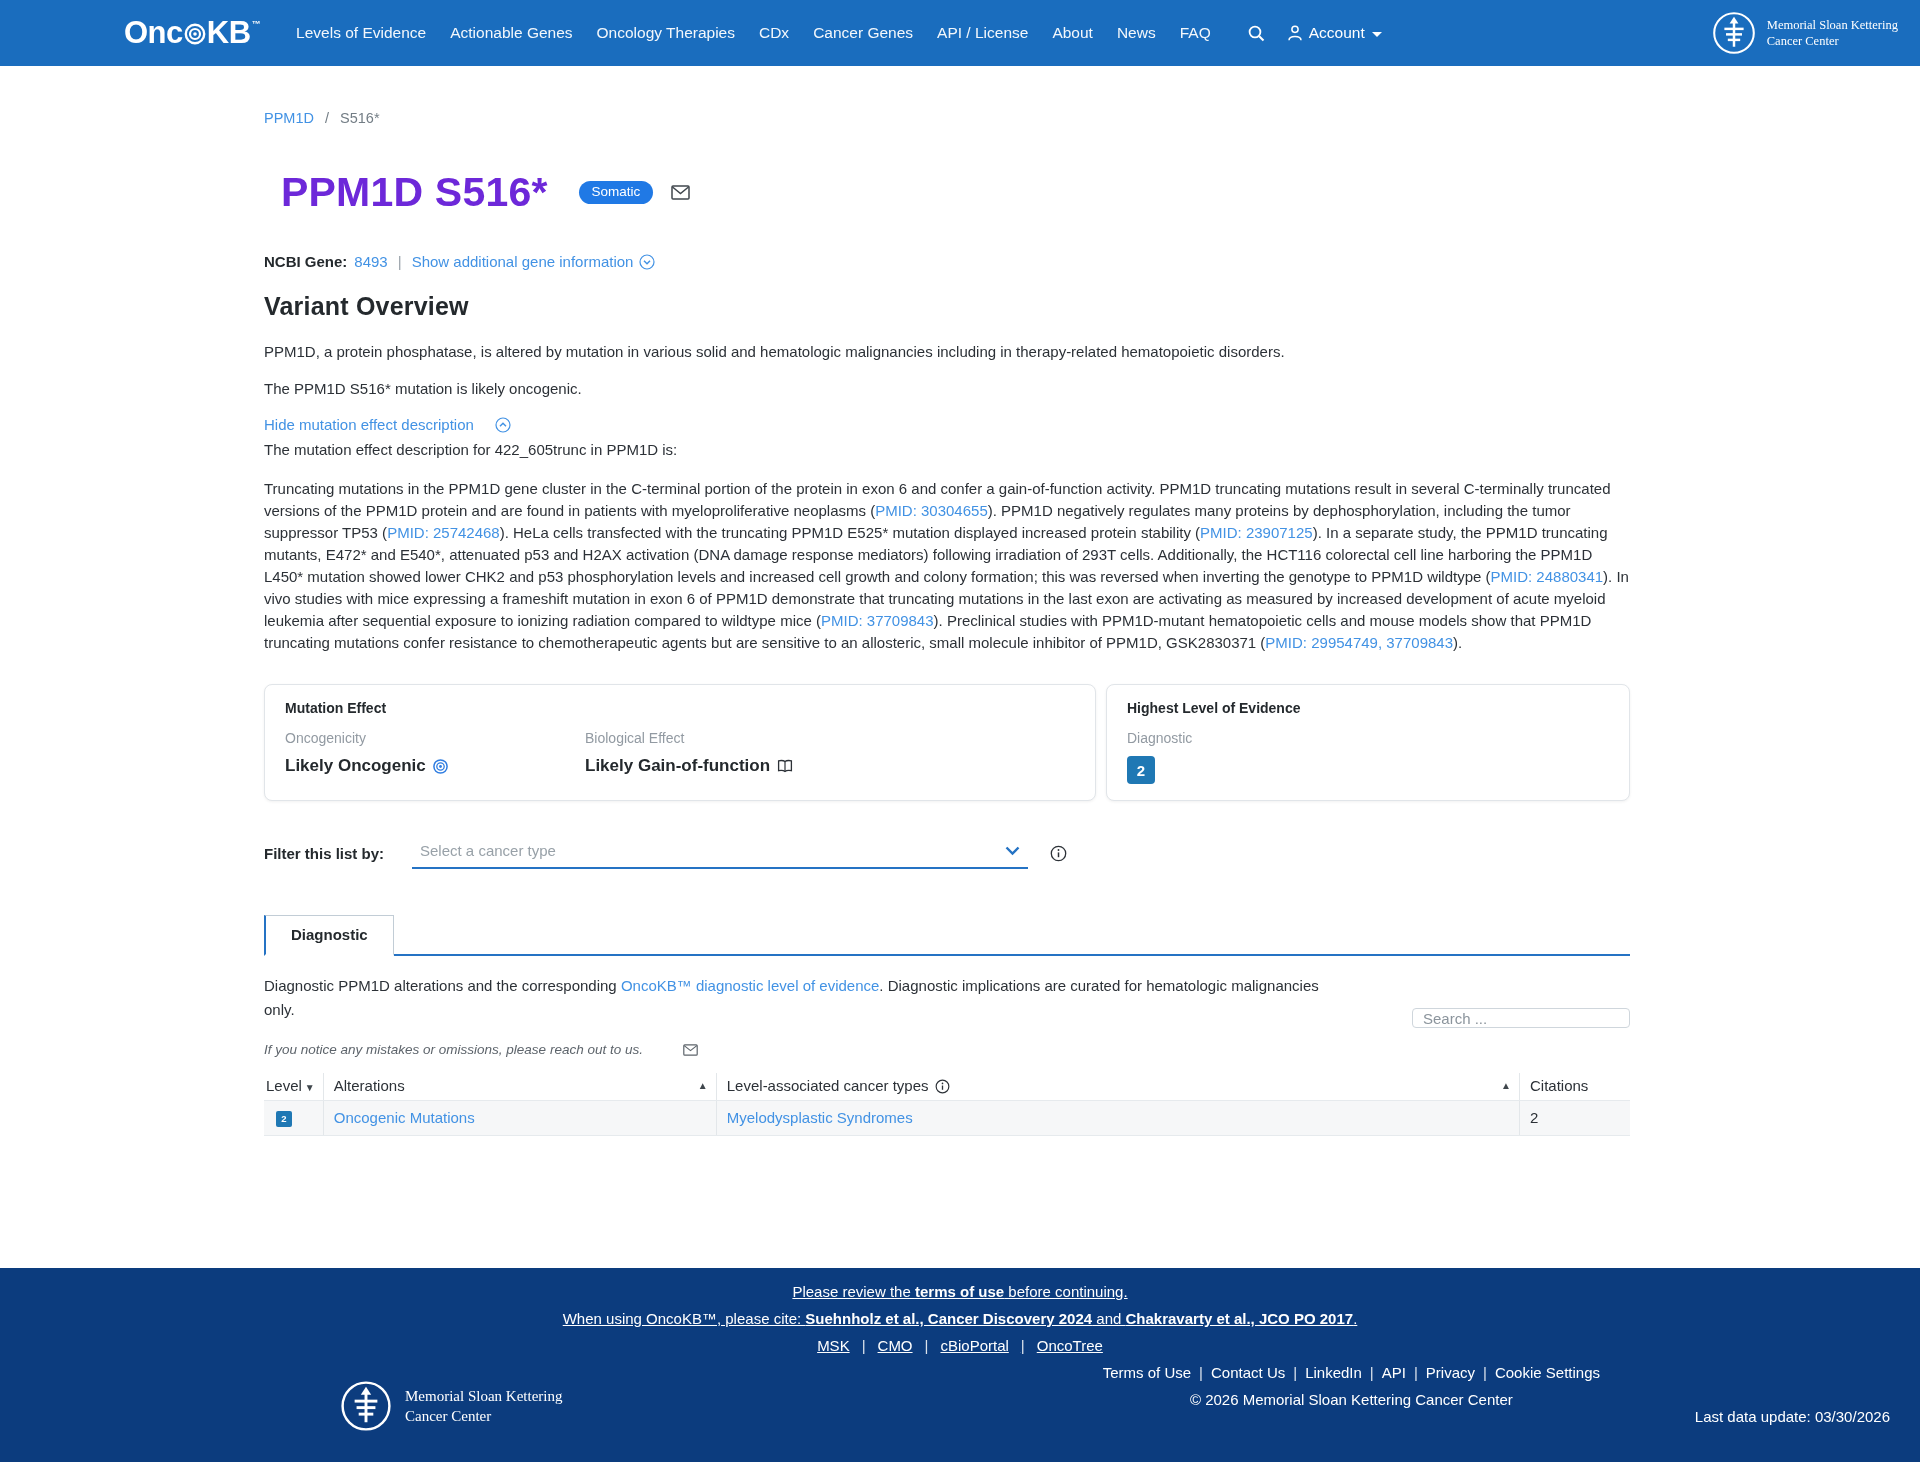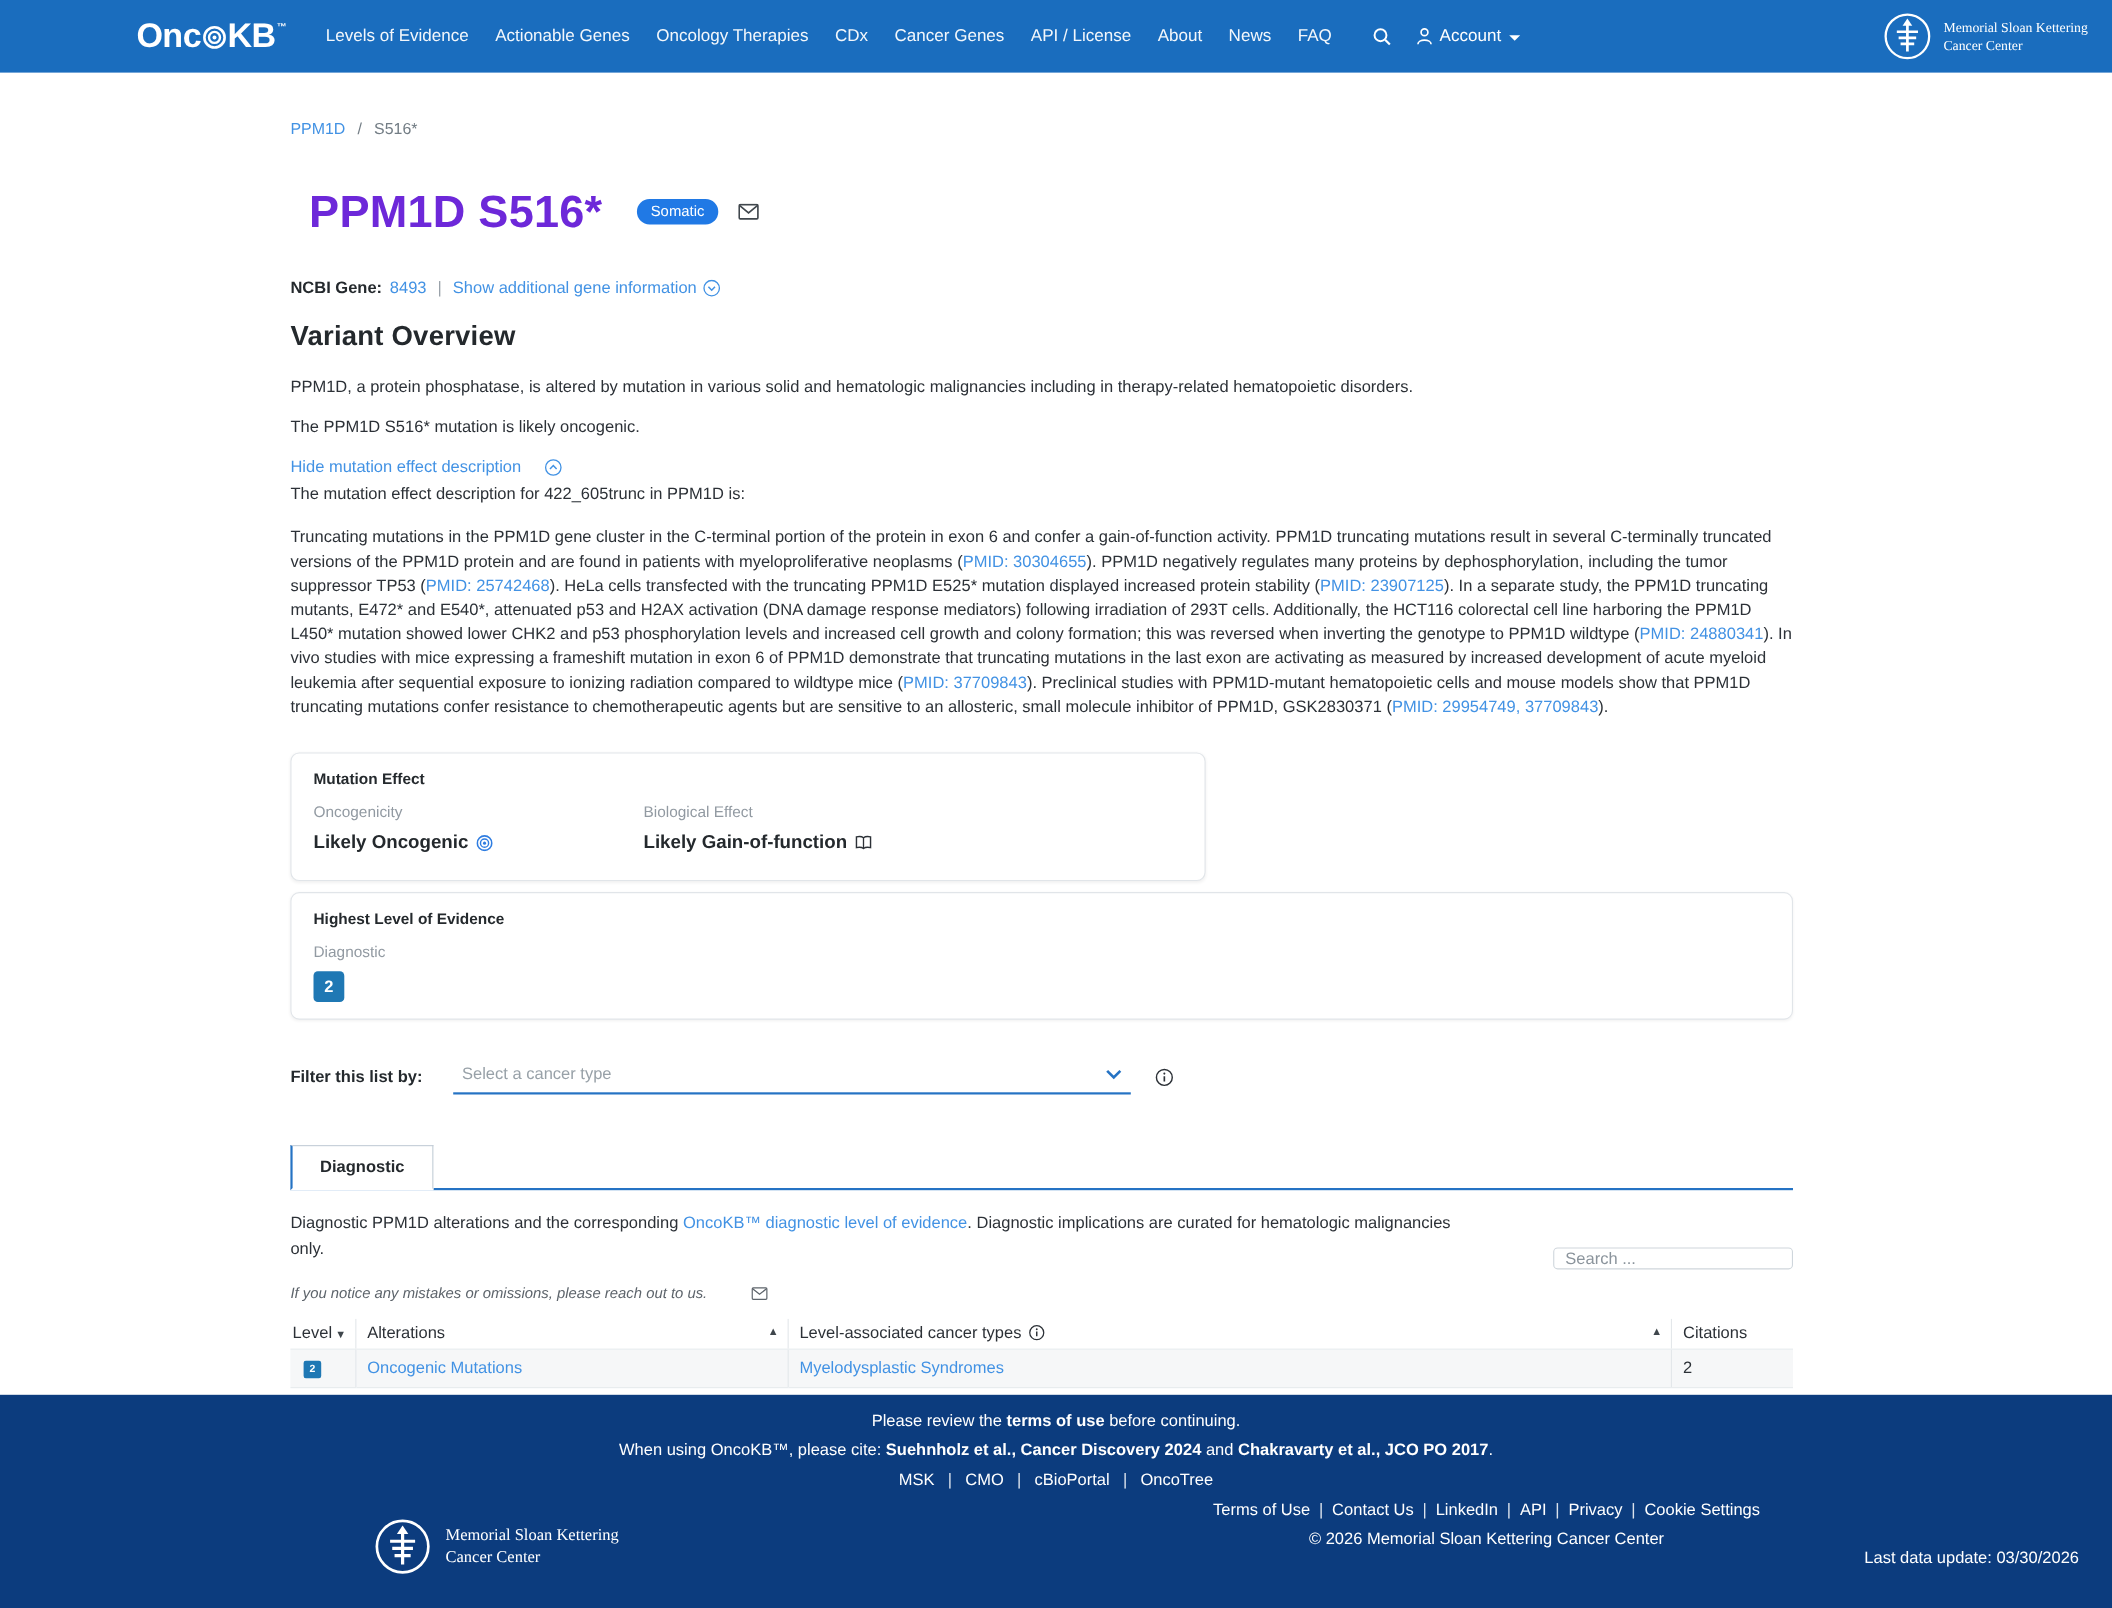--- a/index.html
+++ b/index.html
@@ -48,21 +48,21 @@
 
   h2.section{margin:22px 0 0 0;font-size:25px;color:#24292d;letter-spacing:.2px;}
   h2.clinical{margin-top:70px;}
   .para{margin:20px 0 0 0;line-height:22px;}
   .para.tight{margin-top:15px;}
   .hide-link{margin-top:16px;display:flex;align-items:center;color:#4292e4;width:fit-content;gap:15px;}
   .effect-intro{margin-top:6px;line-height:22px;}
   .effect-desc{margin-top:17px;line-height:22px;}
 
   
-  .cards{display:flex;gap:10px;margin-top:30px;flex-direction:column;}
+  .cards{display:flex;gap:10px;margin-top:30px;}
   .card{
     border:1px solid #e1e5e9;border-radius:8px;background:#fff;
     box-shadow:0 1px 3px rgba(0,0,0,.06);padding:15px 20px;box-sizing:border-box;height:117px;
   }
   .card-mutation{width:832px;}
   .card-evidence{flex:1;}
   .card-title{font-weight:bold;font-size:14px;color:#24292d;}
   .card-cols{display:flex;}
   .card-col1{width:300px;}
   .field-label{color:#929aa2;font-size:14px;margin-top:14px;}
@@ -118,21 +118,21 @@
   .level-badge-sm{
     width:16px;height:16px;border-radius:2px;background:#1F78B4;color:#fff;font-size:9.5px;font-weight:bold;
     display:inline-flex;align-items:center;justify-content:center;margin-left:10px;
   }
 
   
   .footer{
     position:absolute;left:0;top:1268px;width:1920px;height:194px;background:#0c3c7e;color:#fff;
     box-sizing:border-box;padding-top:15px;font-size:15px;
   }
-  .f-line{text-align:center;margin-bottom:9px;line-height:18px;}
+  .f-line{text-align:center;margin-bottom:9px;line-height:18px;text-decoration:underline;}
   .f-line a{color:#fff;}
   .f-quick a{color:#fff;padding:0 12px;}
   .f-quick .sep{color:rgba(255,255,255,.85);}
   .f-msk{position:absolute;left:340px;top:112px;display:flex;align-items:center;}
   .f-msk .msk-text{margin-left:13px;font-family:"Liberation Serif",serif;font-size:15px;line-height:1.35;}
   .f-update{position:absolute;left:30px;width:1860px;text-align:right;top:140px;}
   .f-right{position:absolute;right:320px;top:96px;text-align:center;}
   .f-right a{color:#fff;}
   .f-right .sep{margin:0 8px;color:rgba(255,255,255,.85);}
   .f-copy{margin-top:10px;}

